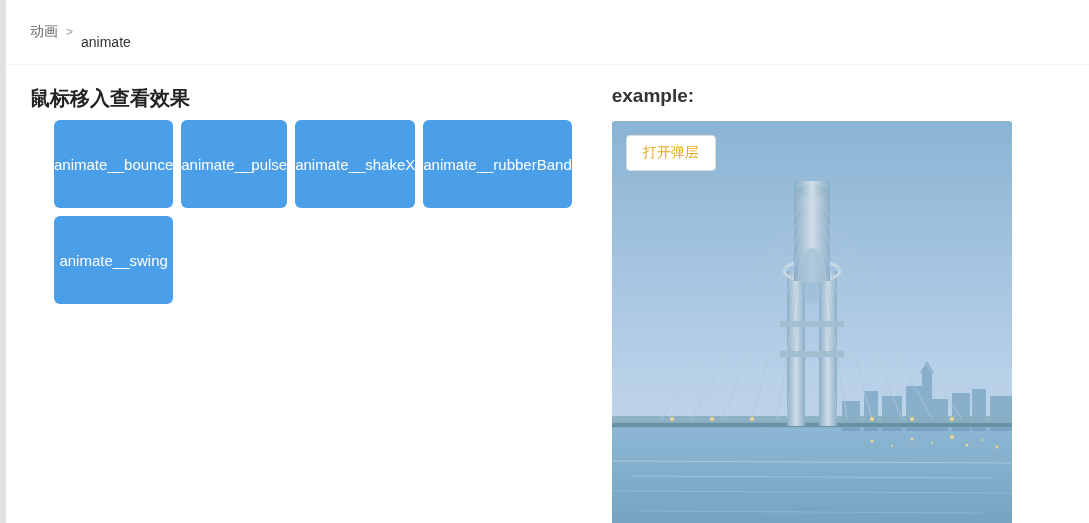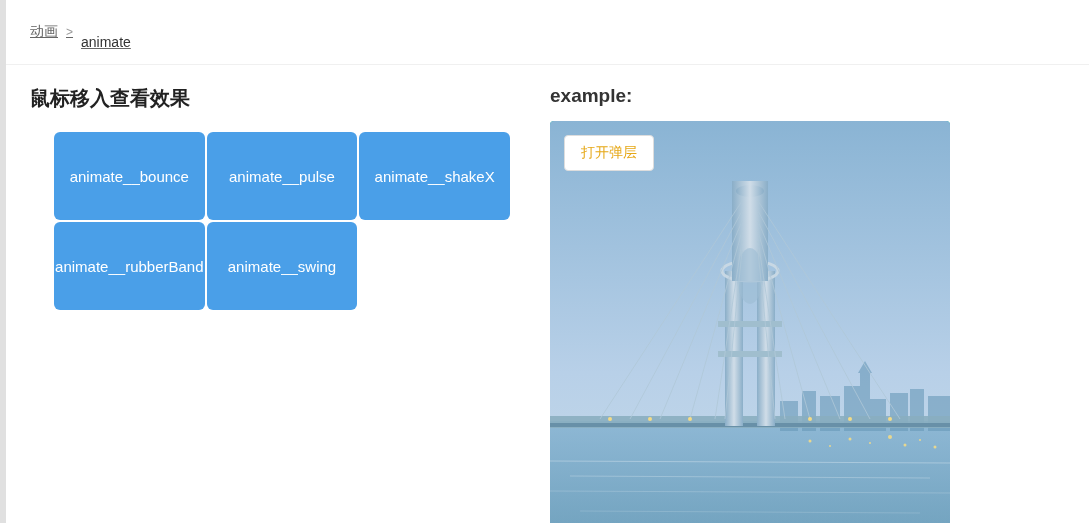--- a/index.html
+++ b/index.html
@@ -11,21 +11,20 @@
       min-height: 523px;
       overflow-x: hidden;
     }
     .breadcrumb {
       display: flex;
       align-items: center;
       padding: 14px 30px;
       font-size: 14px;
       color: #666;
       border-bottom: 1px solid #f0f0f0;
-      text-decoration: underline;
     }
     .breadcrumb-separator {
       margin: 0 8px;
       color: #999;
       font-size: 12px;
     }
     .breadcrumb-link {
       color: #666;
       cursor: pointer;
     }
@@ -38,26 +37,26 @@
       padding: 20px 30px;
       gap: 40px;
     }
     .left-panel {
       flex: 0 0 480px;
     }
     .section-title {
       font-size: 20px;
       font-weight: bold;
       color: #222;
-      margin-bottom: 20px;
+      margin-bottom: 8px;
     }
     .animation-grid {
       display: grid;
-      grid-template-columns: 1fr 1fr 1fr;
-      gap: 2px;
+      grid-template-columns: 1fr 1fr 1fr 1fr;
+      gap: 8px;
       padding-left: 24px;
     }
     .anim-btn {
       background: #4a9fe8;
       color: #fff;
       border: none;
       border-radius: 6px;
       padding: 0;
       height: 88px;
       cursor: pointer;

